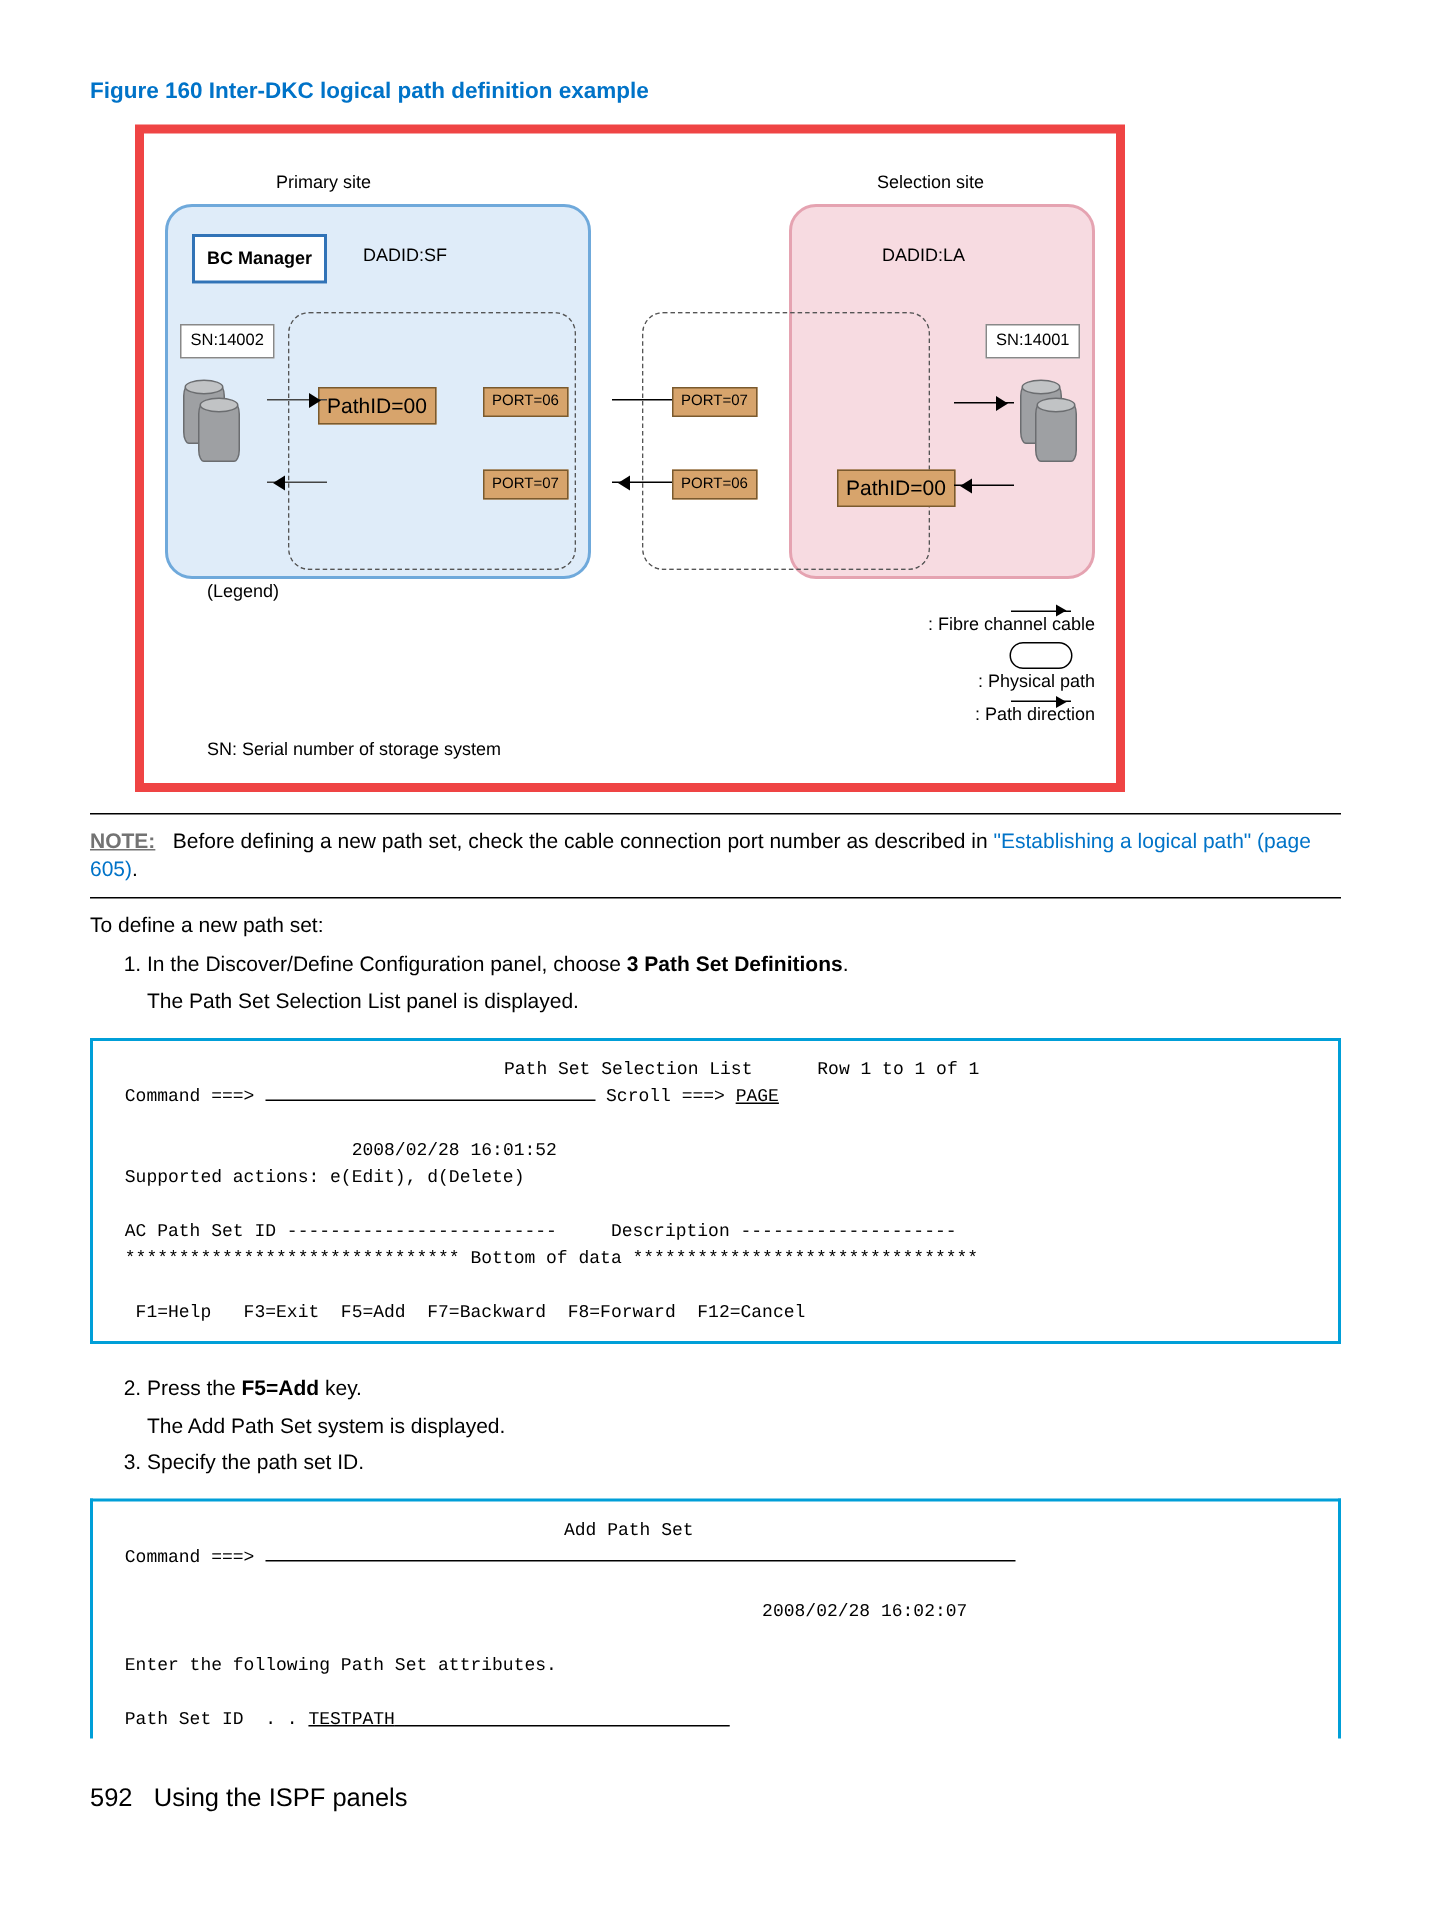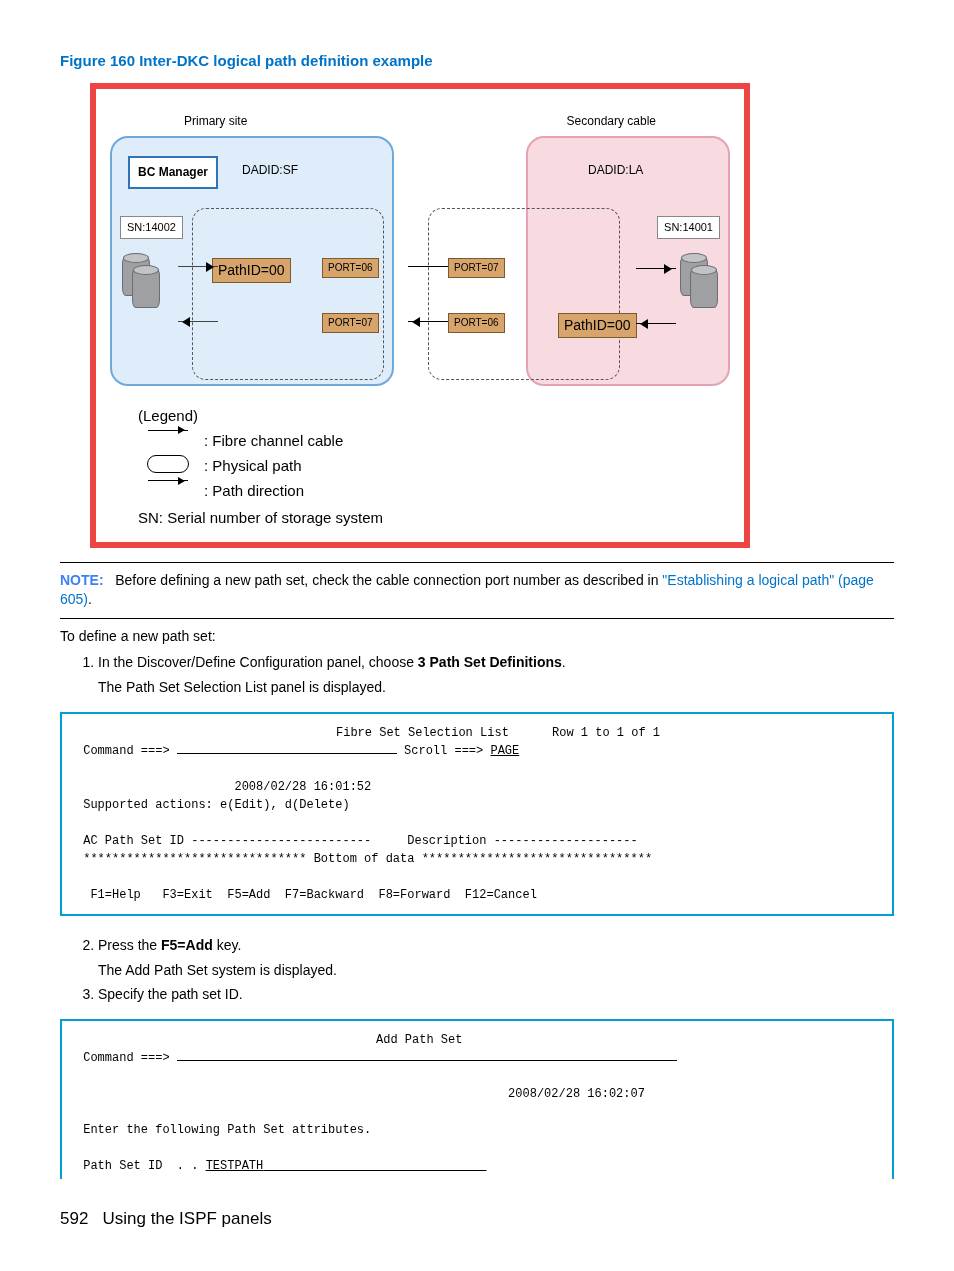--- a/index.html
+++ b/index.html
@@ -39,45 +39,45 @@
   .cylinders { position:absolute; top:118px; width:38px; height:60px; }
   .cyl { position:absolute; width:26px; height:38px; background:#9ea0a3; border-radius:4px/8px; border:1px solid #6b6d70;}
   .cyl::before { content:""; position:absolute; top:-4px; left:0; right:0; height:8px; background:#c1c3c5; border:1px solid #6b6d70; border-radius:50%; }
   .cyl2{ left:10px; top:12px;}
   .pathid { position:absolute; background:#d7a46c; border:1px solid #7a5a2e; font-size:14px; padding:2px 5px; }
   .port   { position:absolute; background:#d7a46c; border:1px solid #7a5a2e; font-size:10px; padding:2px 5px; }
   .arrow { position:absolute; height:0; border-top:1.5px solid #000; }
   .arrow::after { content:""; position:absolute; right:-1px; top:-5px; border:5px solid transparent; border-left:8px solid #000; }
   .arrow.left::after { left:-1px; right:auto; border:5px solid transparent; border-right:8px solid #000; }
   .dashed-box { position:absolute; border:1.5px dashed #555; border-radius:14px; }
-  .legend { margin-top:19px; padding-left:28px; font-size:15px; }
-  .legend-row { display:flex; align-items:flex-start; margin:4px 0; }
+  .legend { margin-top:0; padding-left:28px; font-size:12px; }
+  .legend-row { display:flex; align-items:flex-end; margin:4px 0;flex-direction:column; }
   .leg-sym { width:60px; display:flex; justify-content:center; align-items:center; margin-right:6px; }
   hr.rule { border:none; border-top:1px solid #000; margin:8px 0; }
-  .note-label { color:#3b82f6; font-weight:bold; }
+  .note-label { color:#737373; font-weight:bold;text-decoration:underline; }
   .link { color:#0073c8; }
   ol { margin:6px 0 10px 0; padding-left:38px; }
   ol li { margin-bottom:4px; }
   .bold { font-weight:bold; }
   .panel { border:2px solid #009fd8; font-family:"Courier New",monospace; font-size:12px; padding:10px 14px; margin:14px 0 20px 0; line-height:1.5; white-space:pre; overflow:hidden;}
   .panel .ul { text-decoration:underline; }
   .panel-input { display:inline-block; border-bottom:1px solid #000; min-width:220px; }
   .panel-input-long { display:inline-block; border-bottom:1px solid #000; min-width:500px; }
   .page-footer { font-size:17px; margin-top:28px; }
 </style>
 </head>
 <body>
 
 <div class="figure-title">Figure 160 Inter-DKC logical path definition example</div>
 
 <div class="diagram-wrap">
   <div class="diagram">
     <div class="site-row">
       <span class="site-label">Primary site</span>
-      <span class="site-label">Secondary cable</span>
+      <span class="site-label">Selection site</span>
     </div>
     <div class="sites">
       <div class="site-box primary">
         <div class="bc">BC Manager</div>
         <div class="dadid" style="left:130px;">DADID:SF</div>
         <div class="sn-box" style="left:8px;">SN:14002</div>
         <div class="cylinders" style="left:10px;">
           <div class="cyl"></div>
             <div class="cyl cyl2"></div>
         </div>
@@ -146,21 +146,21 @@
 <hr class="rule">
 
 <div>To define a new path set:</div>
 <ol start="1">
   <li>
     <span>In the Discover/Define Configuration panel, choose </span><span class="bold">3 Path Set Definitions</span><span>.</span>
     <div style="margin-top:6px;">The Path Set Selection List panel is displayed.</div>
   </li>
 </ol>
 
-<div class="panel"><span style="display:inline-block;width:260px;"></span><span>Fibre Set Selection List</span>      <span>Row 1 to 1 of 1</span>
+<div class="panel"><span style="display:inline-block;width:260px;"></span><span>Path Set Selection List</span>      <span>Row 1 to 1 of 1</span>
 <span> Command ===&gt; </span><span class="panel-input"></span><span> Scroll ===&gt; </span><span class="ul">PAGE</span>
 
                       <span>2008/02/28 16:01:52</span>
 <span> Supported actions: e(Edit), d(Delete)</span>
 
 <span> AC Path Set ID -------------------------     Description --------------------</span>
 <span> ******************************* Bottom of data ********************************</span>
 
 <span>  F1=Help   F3=Exit  F5=Add  F7=Backward  F8=Forward  F12=Cancel</span></div>
 

